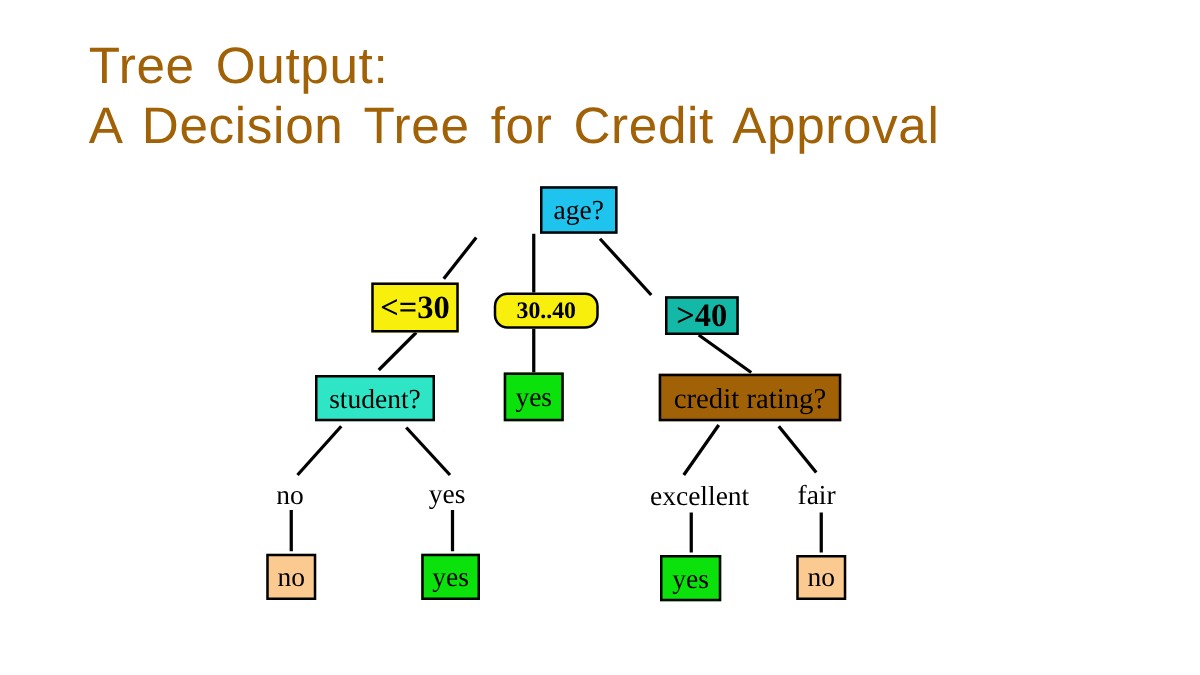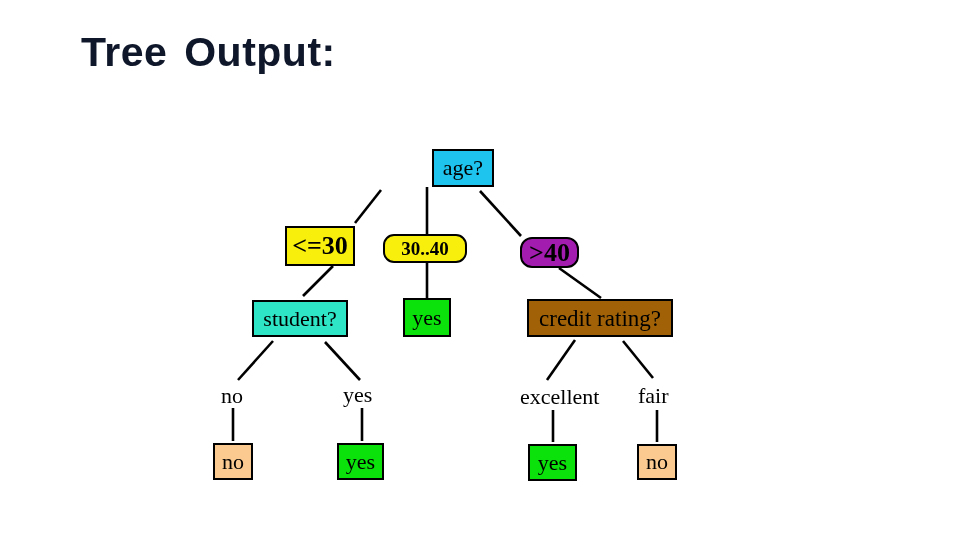--- a/index.html
+++ b/index.html
@@ -1,43 +1,44 @@
 <!DOCTYPE html>
 <html><head>
 <meta charset="utf-8">
 <style>
   html,body{margin:0;padding:0;}
   body{
     width:960px;height:540px;position:relative;overflow:hidden;
     background:#ffffff;font-family:"Liberation Serif",serif;
   }
   .slide-title{
-    position:absolute;left:81px;top:28px;width:860px;
+    position:absolute;left:71px;top:28px;width:860px;
     font-family:"Liberation Sans",sans-serif;
-    font-weight:700;color:#0f172a;font-size:41px;line-height:48px;
+    font-weight:400;color:#a16207;font-size:41px;line-height:48px;
     letter-spacing:0.5px;word-spacing:5px;white-space:nowrap;
   }
   .edges{position:absolute;left:0;top:0;width:960px;height:540px;}
   .edges line{stroke:#000;stroke-width:2.6;stroke-linecap:butt;}
   .node{
     position:absolute;display:flex;align-items:center;justify-content:center;
     border:2px solid #000;box-sizing:border-box;color:#000;
     font-family:"Liberation Serif",serif;font-size:22px;line-height:1;
   }
-  .node.bold{font-weight:bold;}
+  .node.bold{font-weight:bold;margin-left:12px;}
   .branch-label{
     position:absolute;color:#000;font-size:22px;line-height:1;
     font-family:"Liberation Serif",serif;white-space:nowrap;
   }
 </style>
 </head>
 <body>
 
 <div class="slide-title">
   <div>Tree Output:</div>
+  <div>A Decision Tree for Credit Approval</div>
 </div>
 
 <svg class="edges" viewBox="0 0 960 540">
   <line x1="381" y1="190" x2="355" y2="223"></line>
   <line x1="427" y1="187" x2="427" y2="234"></line>
   <line x1="427" y1="263" x2="427" y2="298"></line>
   <line x1="480" y1="191" x2="521" y2="236"></line>
   <line x1="333" y1="266" x2="303" y2="296"></line>
   <line x1="559" y1="268" x2="601" y2="298"></line>
   <line x1="273" y1="341" x2="238" y2="380"></line>
@@ -49,21 +50,21 @@
   <line x1="553" y1="410" x2="553" y2="442"></line>
   <line x1="657" y1="410" x2="657" y2="442"></line>
 </svg>
 
 <div class="node" style="left: 396px; top: 149px; width: 62px; height: 38px; background-color: rgb(30, 195, 238); margin-left: 36px;">age?</div>
 
 <div class="node bold" style="left: 285px; top: 226px; width: 70px; height: 40px; font-size: 26px; background-color: rgb(248, 239, 12);">&lt;=30</div>
 
 <div class="node bold" style="left: 383px; top: 234px; width: 84px; height: 29px; font-size: 19px; background-color: rgb(248, 239, 12); border-radius: 11px;">30..40</div>
 
-<div class="node bold" style="left: 520px; top: 237px; width: 59px; height: 31px; font-size: 26px; background-color: #a21caf; border-radius: 12px;">&gt;40</div>
+<div class="node bold" style="left: 520px; top: 237px; width: 59px; height: 31px; font-size: 26px; background-color: #14b8a6;">&gt;40</div>
 
 <div class="node" style="left: 252px; top: 300px; width: 96px; height: 37px; background-color: rgb(46, 229, 198);">student?</div>
 
 <div class="node" style="left: 403px; top: 298px; width: 48px; height: 39px; background-color: rgb(11, 226, 11);">yes</div>
 
 <div class="node" style="left: 527px; top: 299px; width: 146px; height: 38px; font-size: 23px; background-color: #a16207;">credit rating?</div>
 
 <div class="branch-label" style="left:221px;top:385px;">no</div>
 
 <div class="branch-label" style="left:343px;top:384px;">yes</div>

